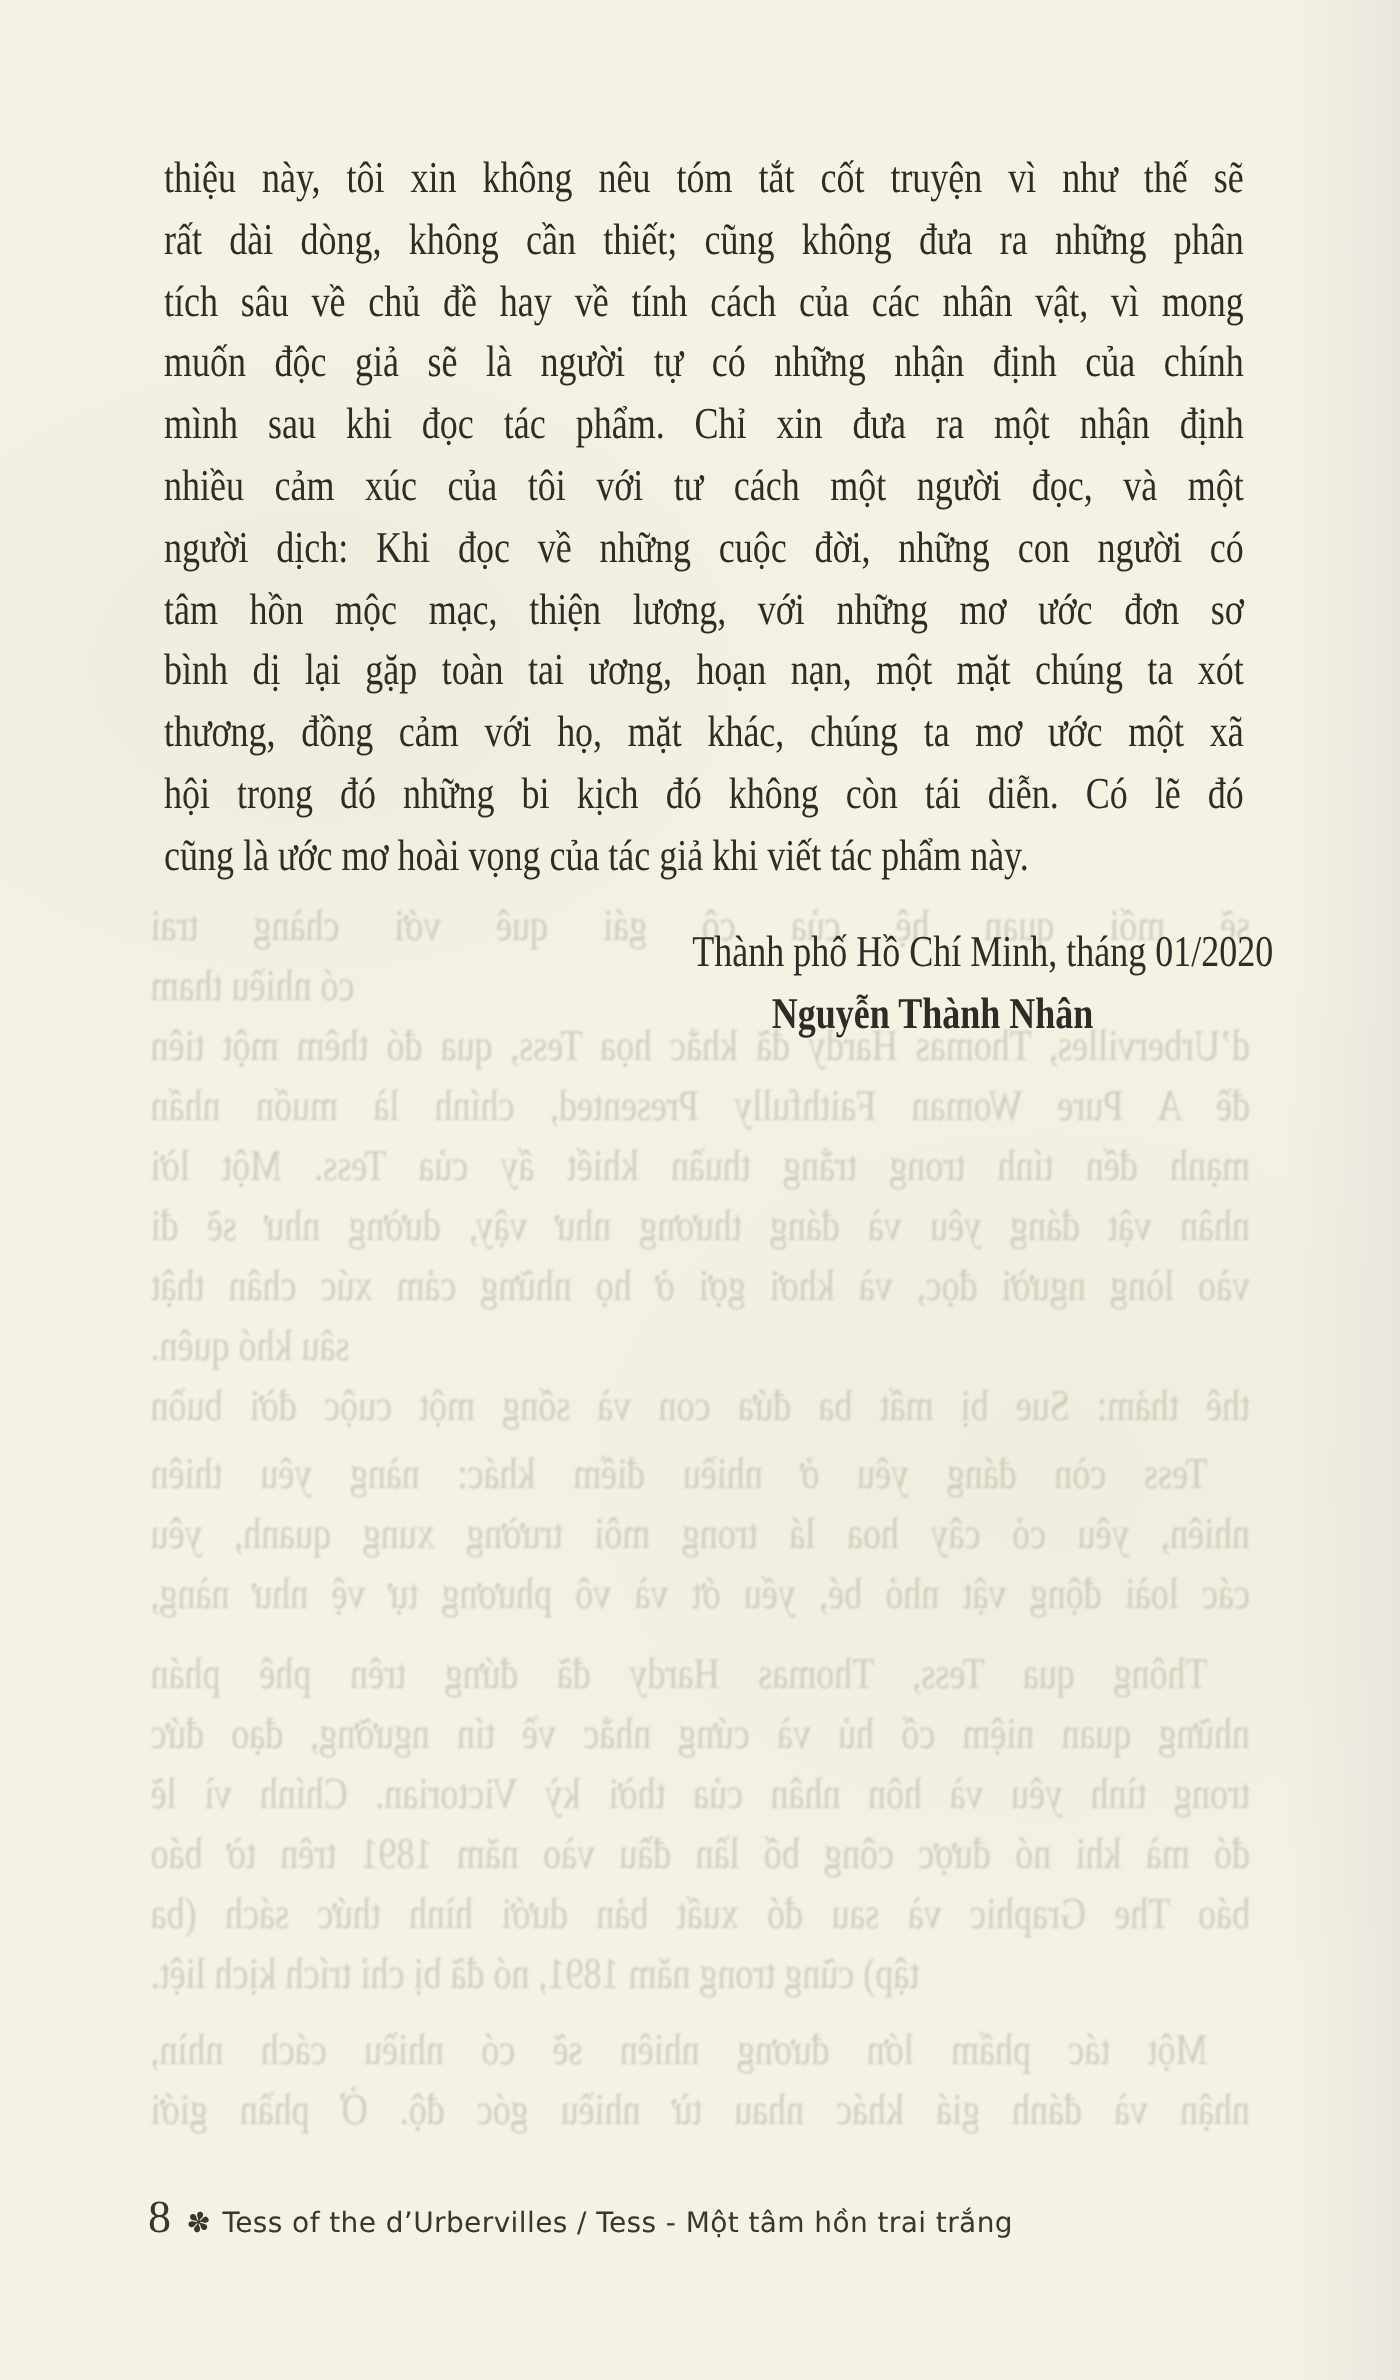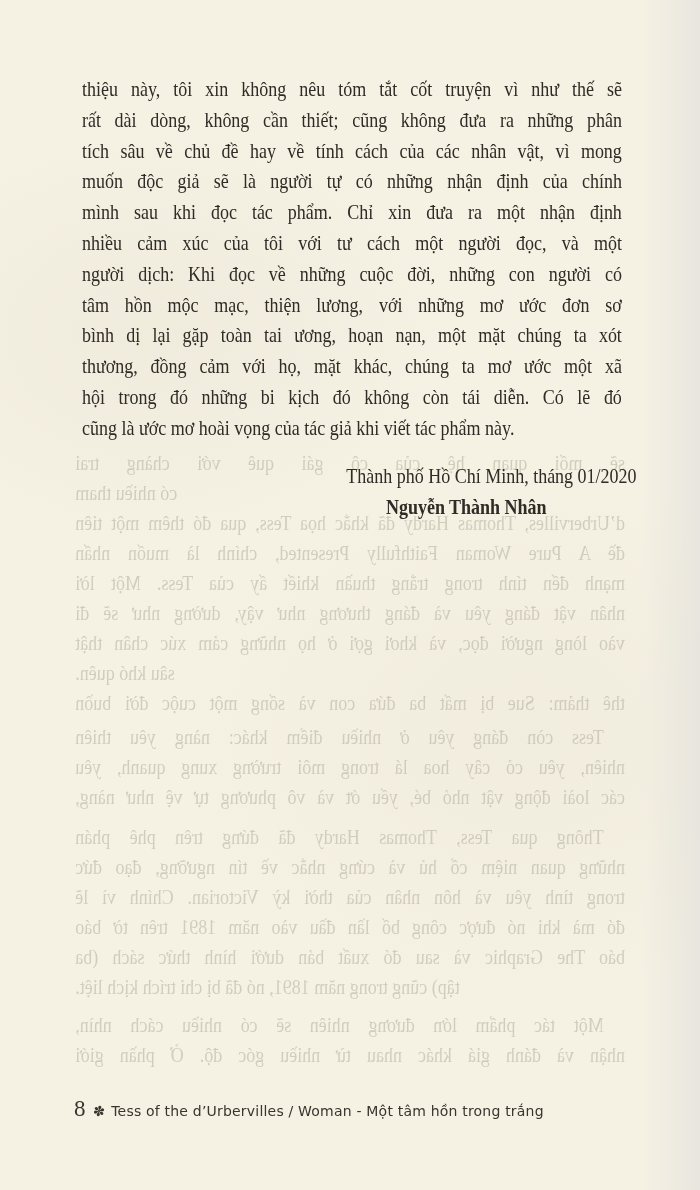--- a/index.html
+++ b/index.html
@@ -111,17 +111,17 @@
       <div class="line">hội trong đó những bi kịch đó không còn tái diễn. Có lẽ đó</div>
       <div class="line last">cũng là ước mơ hoài vọng của tác giả khi viết tác phẩm này.</div>
     </div>
     <div class="signoff-date">Thành phố Hồ Chí Minh, tháng 01/2020</div>
     <div class="signoff-author">Nguyễn Thành Nhân</div>
   </div>
 
   <div class="footer">
     <span class="pnum">8</span>
     <span class="flower">✽</span>
-    <span class="ftitle">Tess of the d’Urbervilles / Woman - Một tâm hồn trong trắng</span>
+    <span class="ftitle">Tess of the d’Urbervilles / Tess - Một tâm hồn trai trắng</span>
   </div>
 
   <div class="edge"></div>
 </div>
 
 </body></html>

